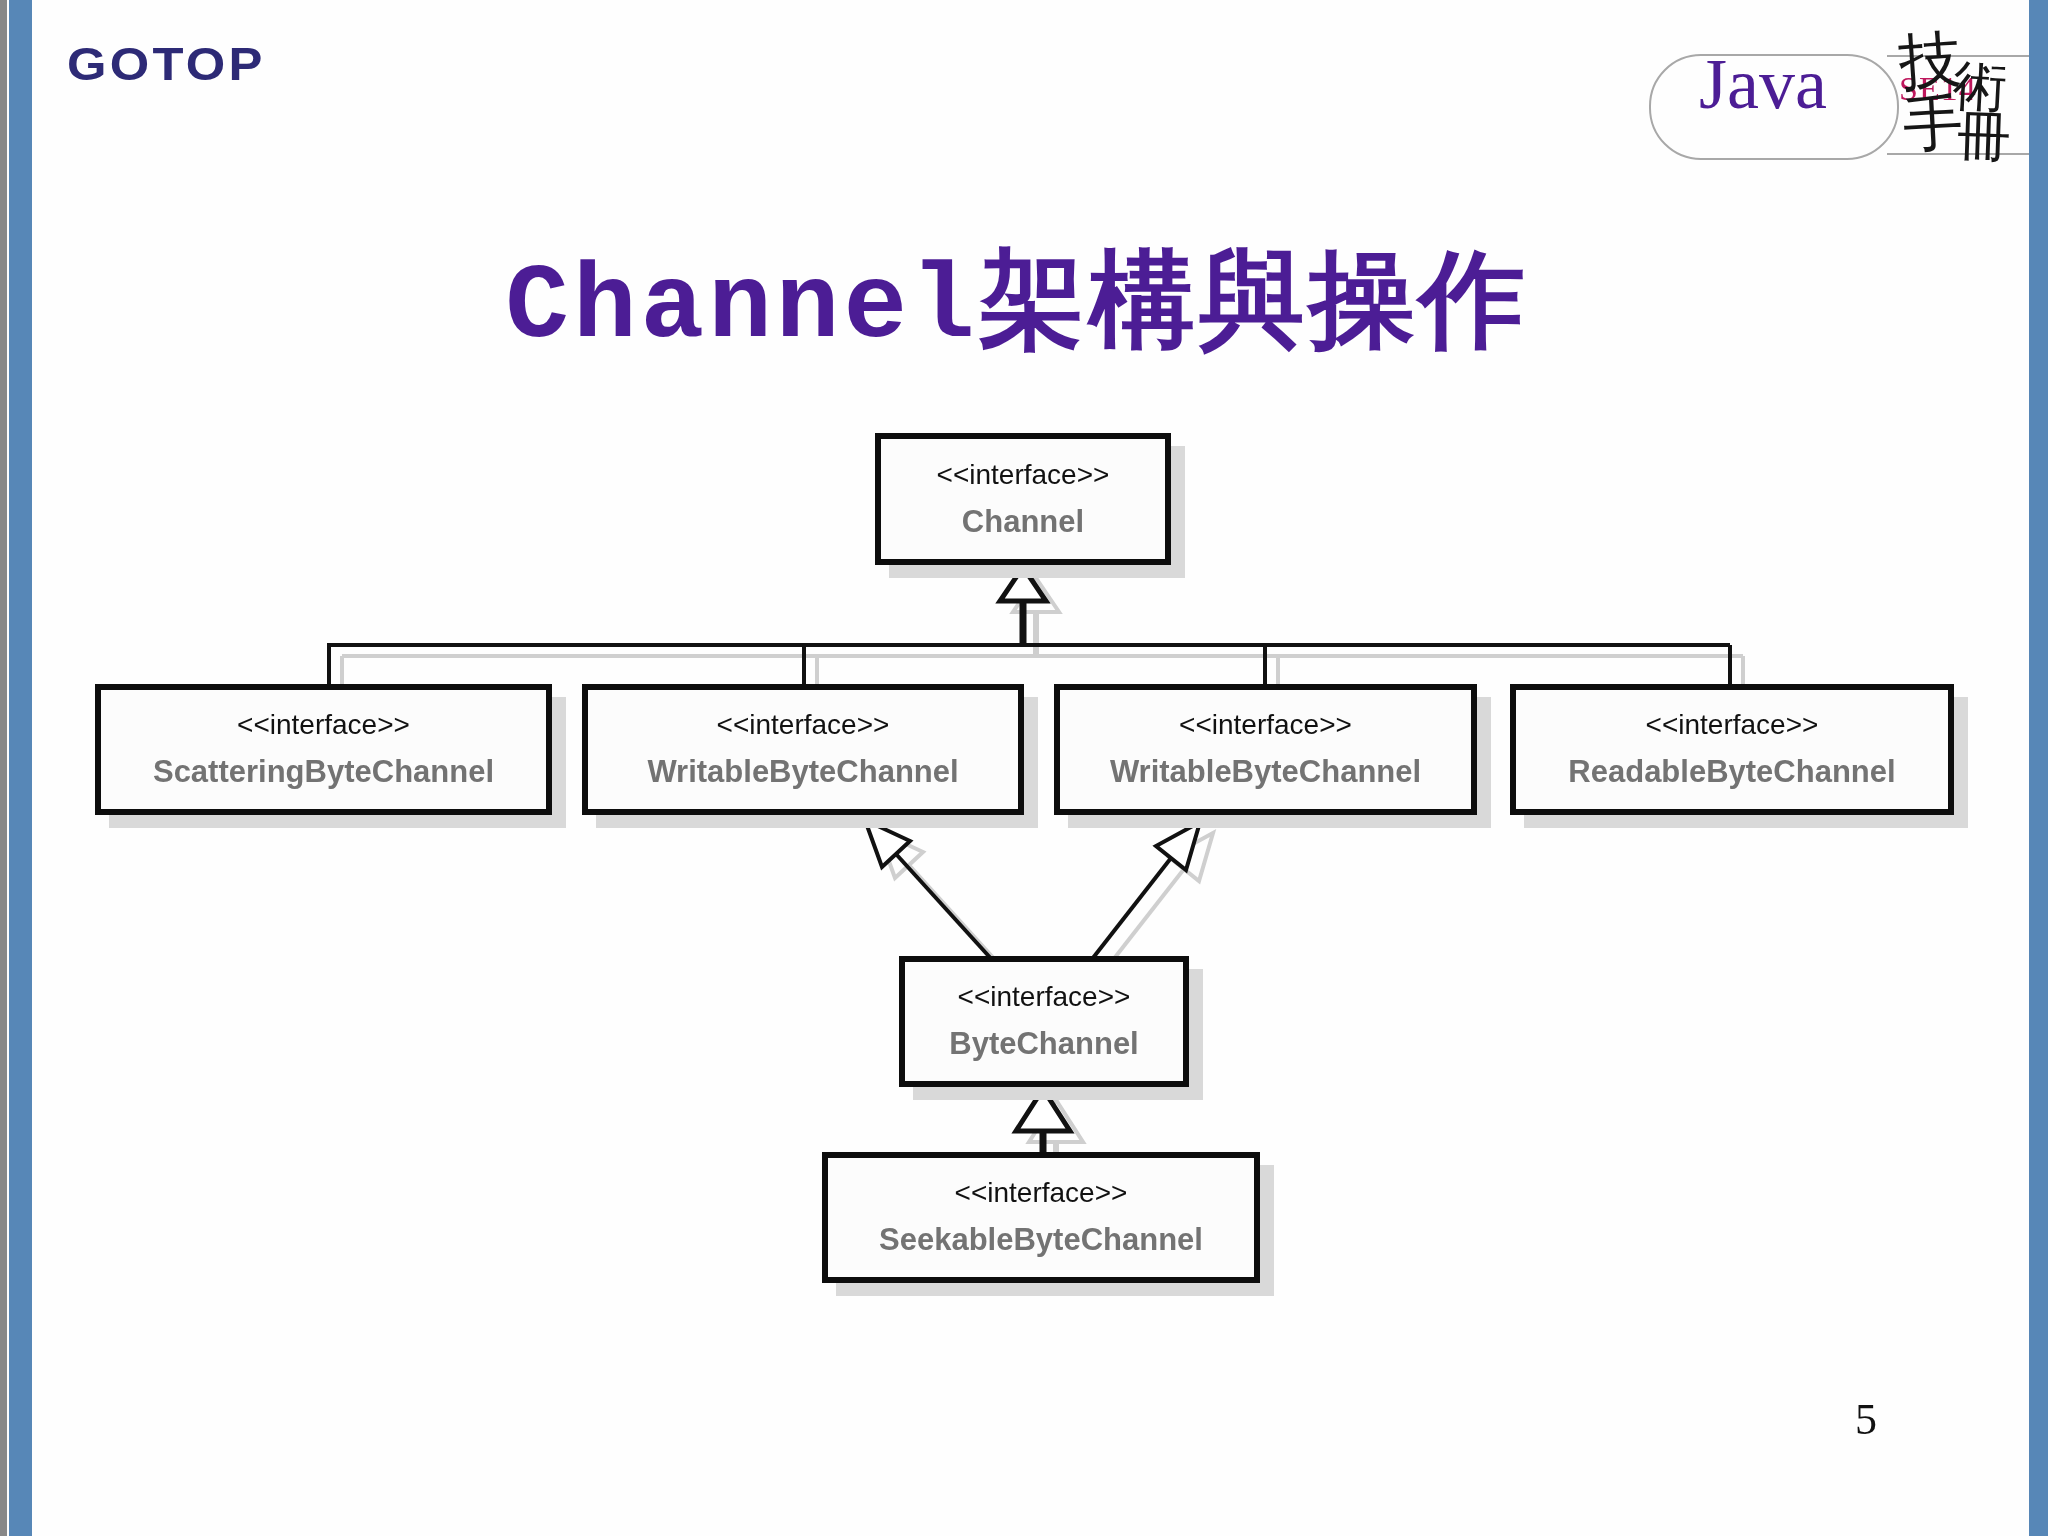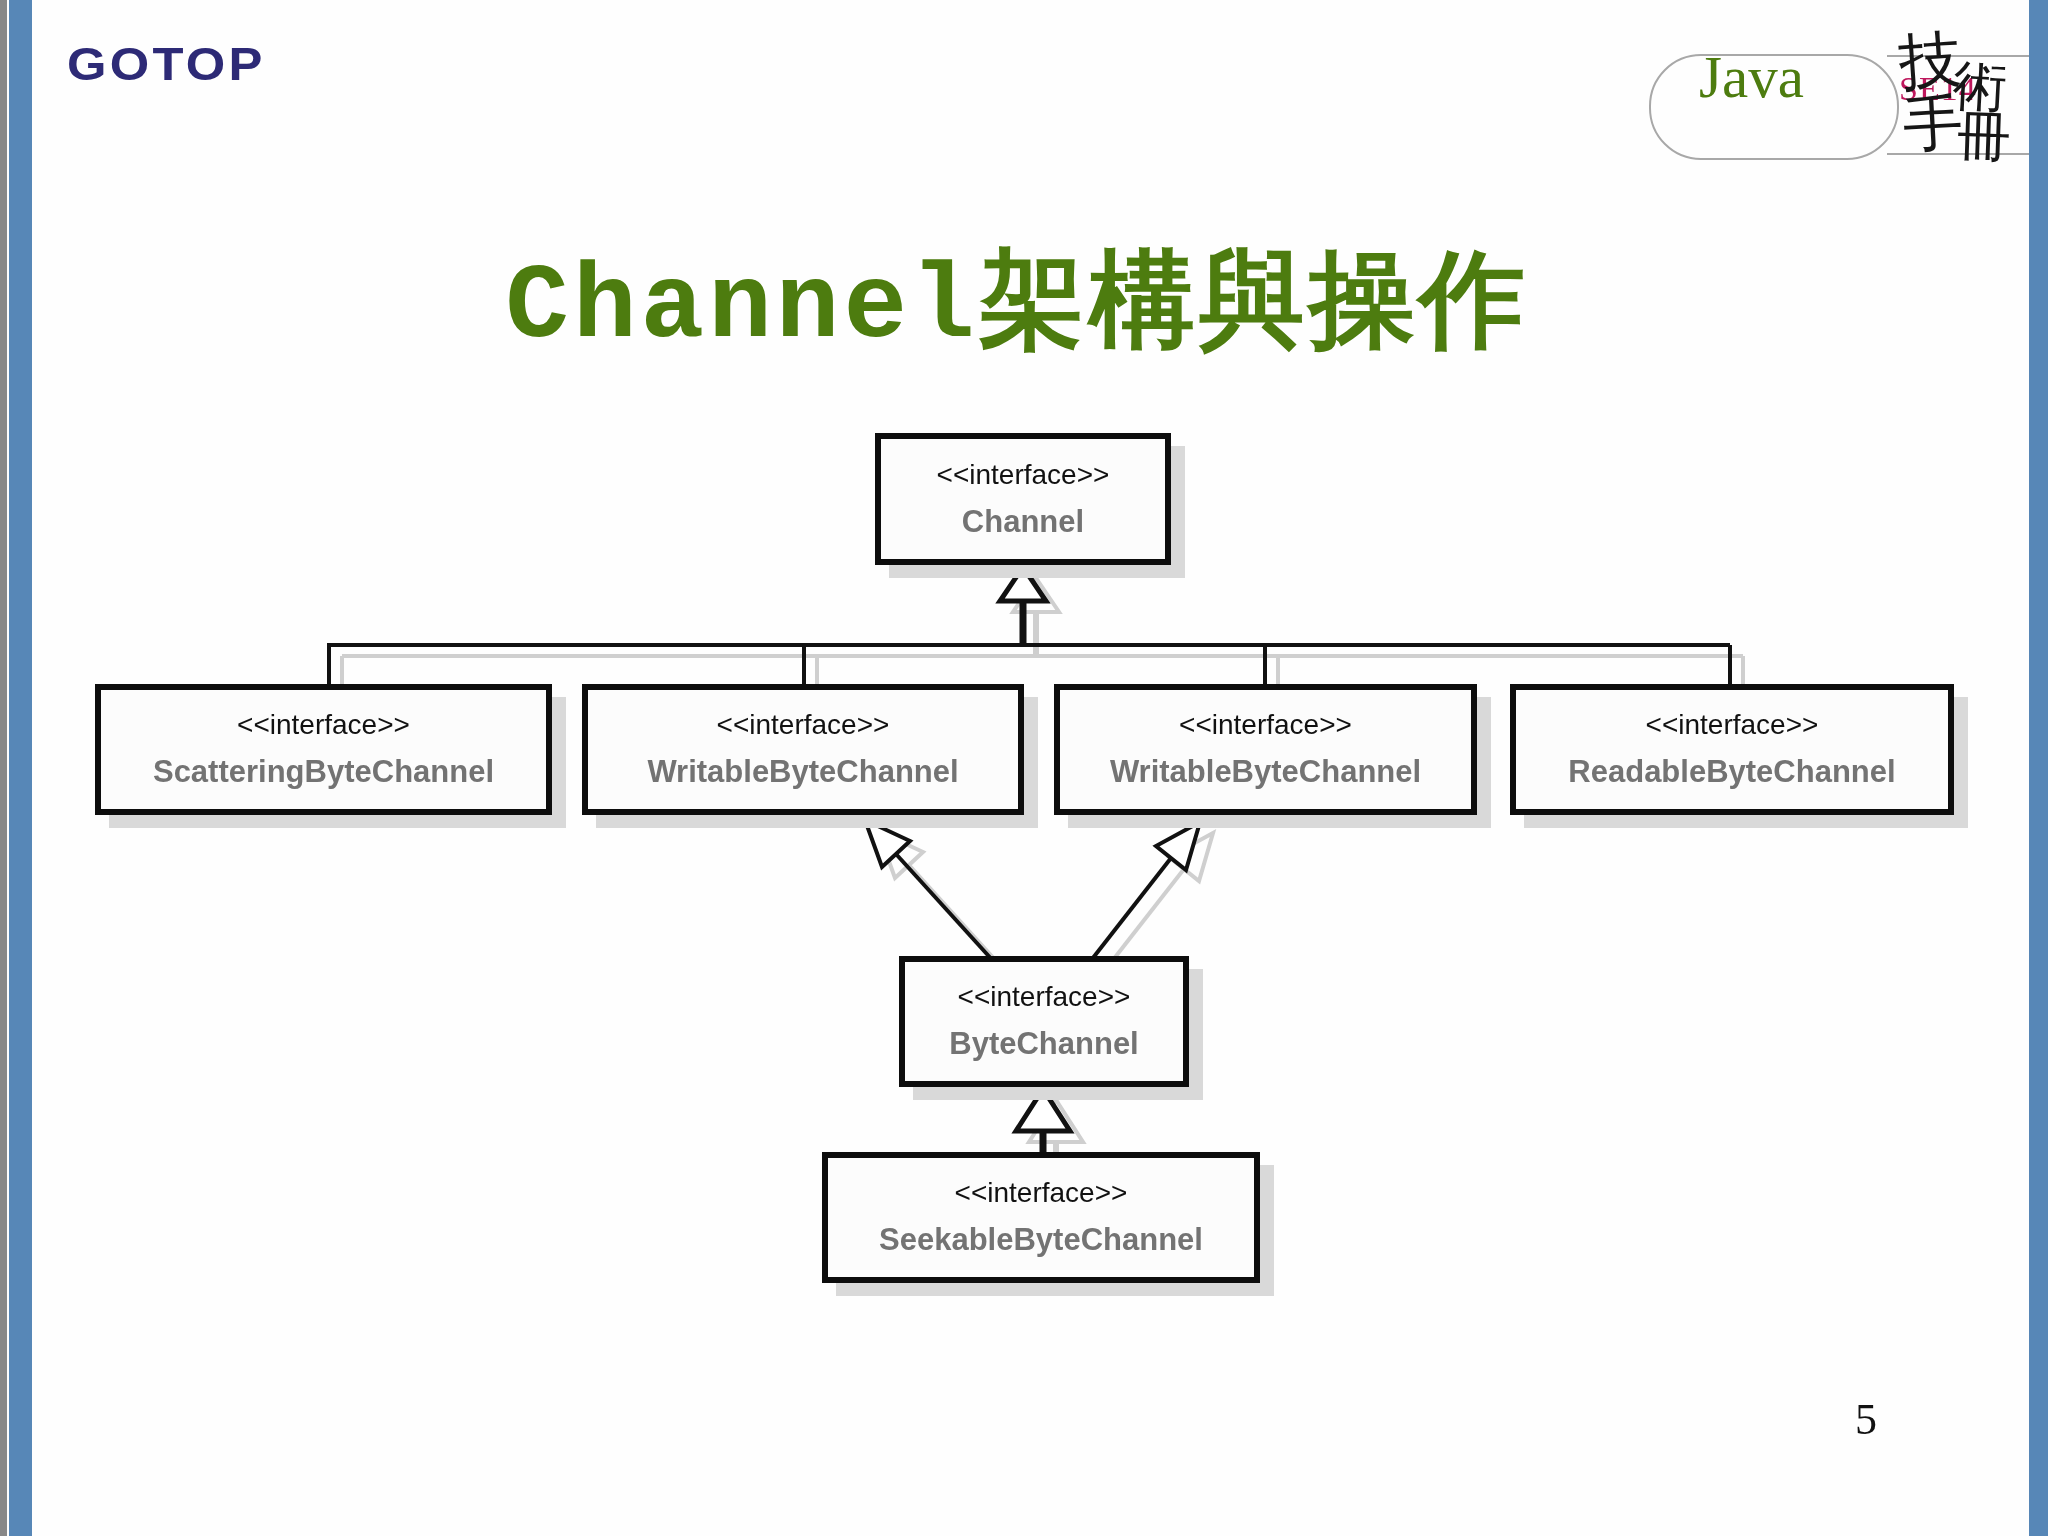--- a/index.html
+++ b/index.html
@@ -27,22 +27,22 @@
   .java-logo{position:absolute;left:0;top:0;}
   .java-oval{
     position:absolute;left:1642px;top:54px;width:246px;height:102px;
     border:2px solid #a8a8a8;border-radius:52px;background:transparent;
   }
   .java-line{position:absolute;height:2px;background:#a8a8a8;}
   .java-line.top{left:1880px;top:55px;width:142px;}
   .java-line.bottom{left:1880px;top:153px;width:142px;}
   .java-word{
     position:absolute;left:1692px;top:48px;
-    font-family:"Liberation Serif",serif;font-size:59px;line-height:1;
-    color:#4d7c0f;
+    font-family:"Liberation Serif",serif;font-size:72px;line-height:1;
+    color:#4c1d95;
   }
   .java-se{
     position:absolute;left:1892px;top:70px;
     font-family:"Liberation Serif",serif;font-size:34px;color:#be185d;
     letter-spacing:1px;
   }
   .cn-char{
     position:absolute;color:#161616;
     font-family:"Liberation Serif","DejaVu Serif",serif;
     line-height:1;
@@ -51,21 +51,21 @@
   .cn-2{left:1946px;top:60px;font-size:54px;transform:rotate(3deg);}
   .cn-3{left:1896px;top:94px;font-size:60px;transform:rotate(-3deg);}
   .cn-4{left:1950px;top:110px;font-size:54px;transform:rotate(2deg);}
 
   
   .title{
     position:absolute;left:0;top:158px;width:2020px;
     text-align:center;
     font-family:"Liberation Mono","DejaVu Sans Mono","DejaVu Sans",monospace;
     font-weight:700;font-size:106px;letter-spacing:4px;
-    color:#4d7c0f;white-space:nowrap;
+    color:#4c1d95;white-space:nowrap;
   }
 
   
   .connectors{position:absolute;left:0;top:0;z-index:1;pointer-events:none;}
   .uml-box{
     position:absolute;z-index:2;box-sizing:border-box;
     background:#fcfcfc;border:6px solid #0d0d0d;
     box-shadow:14px 13px 0 #d9d9d9;
     display:flex;flex-direction:column;align-items:center;justify-content:center;
     row-gap:13px;

